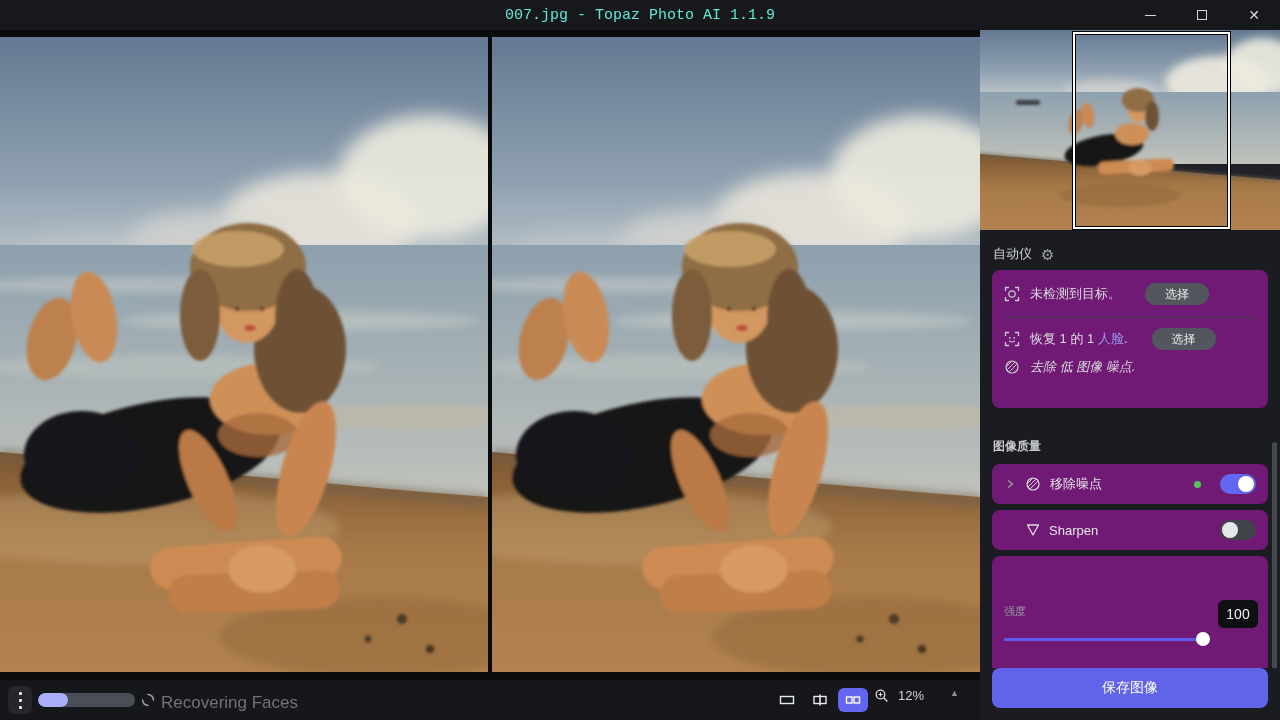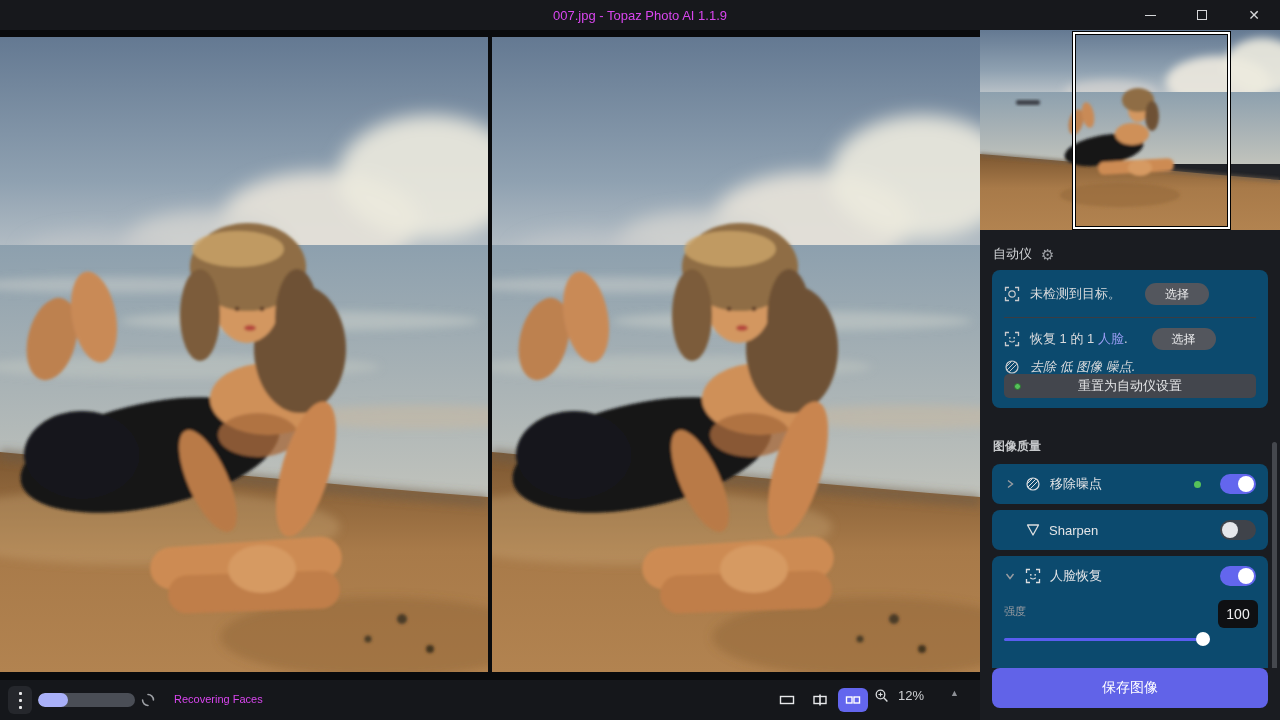--- a/index.html
+++ b/index.html
@@ -4,21 +4,21 @@
 <style>
   * { margin:0; padding:0; box-sizing:border-box; }
   html,body { width:1280px; height:720px; overflow:hidden; background:#0a0b0d;
     font-family:"Liberation Sans","DejaVu Sans",sans-serif; }
 
   
   .titlebar { position:absolute; left:0; top:0; width:1280px; height:30px;
     background:#17181c; display:flex; align-items:center; color:#d6d7d9; font-size:13px; z-index:30; }
   .menu { display:flex; align-items:center; gap:26px; padding-left:14px; }
   .menu-item { cursor:default; white-space:nowrap; }
-  .win-title { position:absolute; left:50%; transform:translateX(-50%); color:#d946ef; font-size:13px; }
+  .win-title { position:absolute; left:50%; transform:translateX(-50%); color:#5eead4; font-size:15px;font-family:Liberation Mono, monospace; }
   .win-controls { position:absolute; right:0; top:0; height:30px; display:flex; }
   .win-btn { width:52px; height:30px; display:flex; align-items:center; justify-content:center; color:#d6d7d9; }
   .glyph-min { width:11px; height:1px; background:#d6d7d9; }
   .glyph-max { width:10px; height:10px; border:1px solid #d6d7d9; }
   .glyph-close { font-size:14px; line-height:1; }
 
   
   .canvas { position:absolute; left:0; top:30px; width:980px; height:650px; background:#0a0b0d; }
   .pane { position:absolute; top:7px; width:488px; height:635px; overflow:hidden; }
   .pane svg { width:100%; height:100%; display:block; }
@@ -27,42 +27,42 @@
 
   
   .bottombar { position:absolute; left:0; top:680px; width:980px; height:40px; background:#15171b; z-index:25; }
   .kebab-btn { position:absolute; left:8px; top:6px; width:24px; height:28px; background:#25272c;
     border-radius:6px; display:flex; flex-direction:column; align-items:center; justify-content:center; gap:4px; }
   .kebab-btn i { width:3px; height:3px; background:#e8e9ea; border-radius:1px; }
   .progress-track { position:absolute; left:38px; top:13px; width:97px; height:14px;
     background:#4a4e56; border-radius:7px; overflow:hidden; }
   .progress-fill { height:100%; background:#a9b0f8; border-radius:7px; }
   .spinner { position:absolute; left:141px; top:13px; width:14px; height:14px; }
-  .status-text { position:absolute; left:174px; top:13px; color:#d946ef; font-size:11px; }
+  .status-text { position:absolute; left:161px; top:13px; color:#737373; font-size:17px; }
   .view-group { position:absolute; left:772px; top:8px; display:flex; gap:3px; }
   .view-btn { width:30px; height:24px; border-radius:6px; display:flex; align-items:center; justify-content:center; }
   .view-btn.selected { background:#6366ee; }
   .zoom-group { position:absolute; left:874px; top:8px; display:flex; align-items:flex-start; gap:8px; height:24px; }
   .zoom-level { color:#cfd1d4; font-size:13px; }
   .zoom-arrow { color:#8d9096; font-size:9px; margin-left:18px; }
 
   
   .right-panel { position:absolute; left:980px; top:30px; width:300px; height:690px;
     background:#1a1c21; color:#d6d8da; z-index:28; }
   .thumb-nav { position:absolute; left:0; top:0; width:300px; height:200px; overflow:hidden; background:#202227; }
   .thumb-nav svg { width:100%; height:100%; display:block; }
   .thumb-viewport { position:absolute; left:93px; top:2px; width:157px; height:197px;
     border:2px solid #fff; box-shadow:0 0 0 1px #000, inset 0 0 0 1px #000; }
 
   .settings { position:absolute; left:0; top:200px; width:300px; height:438px; overflow:hidden; }
   .ap-header { position:absolute; left:13px; top:15px; display:flex; align-items:center; gap:9px;
     font-size:13px; color:#cfd1d4; }
   .gear { color:#9fa2a7; font-size:15px; line-height:1; }
 
-  .card { position:absolute; left:12px; width:276px; background:#0c4a6e; border-radius:8px; }
+  .card { position:absolute; left:12px; width:276px; background:#701a75; border-radius:8px; }
   .ap-card { top:40px; height:138px; padding:0 12px; }
   .ap-row { display:flex; align-items:center; gap:10px; font-size:13px; color:#d9dadc; }
   .ap-row .icon16 { flex:0 0 16px; }
   .row1 { margin-top:13px; }
   .divider { height:1px; background:#3a3d43; margin:12px 0 0 0; }
   .row2 { margin-top:10px; }
   .row3 { margin-top:8px;font-style:italic; }
   .link-purple { color:#9b9ef5; }
   .select-btn { margin-left:14px; background:#53565d; color:#ececee; font-size:12px;
     border:none; border-radius:11px; padding:3px 20px; line-height:16px; }
@@ -322,24 +322,20 @@
         <svg class="icon16" viewBox="0 0 16 16">
           <circle cx="8" cy="8" r="6" fill="none" stroke="#c9cbce" stroke-width="1.2"></circle>
           <g stroke="#c9cbce" stroke-width="1" clip-path="circle(5.4px at 8px 8px)">
             <line x1="2" y1="12" x2="12" y2="2"></line>
               <line x1="4" y1="14" x2="14" y2="4"></line>
               <line x1="0" y1="10" x2="10" y2="0"></line>
           </g>
         </svg>
         <span>去除 低 图像 噪点.</span>
       </div>
-      <button class="reset-btn">
-        <span class="reset-dot"></span>
-        <span>重置为自动仪设置</span>
-      </button>
     </div>
 
     <div class="section-label">图像质量</div>
 
     <div class="card tool-card card-denoise">
       <svg class="icon12 chev" viewBox="0 0 12 12">
         <polyline points="4,2.5 8.5,6 4,9.5" fill="none" stroke="#9a9da2" stroke-width="1.4"></polyline>
       </svg>
       <svg class="icon16" viewBox="0 0 16 16">
         <circle cx="8" cy="8" r="6" fill="none" stroke="#dcdee0" stroke-width="1.2"></circle>
@@ -360,35 +356,20 @@
       <svg class="icon16" viewBox="0 0 16 16" style="margin-left:21px">
         <polygon points="2.5,3 13.5,3 8,13" fill="none" stroke="#dcdee0" stroke-width="1.3" stroke-linejoin="round"></polygon>
       </svg>
       <span class="tool-label">Sharpen</span>
       <div class="toggle">
           <div class="knob"></div>
         </div>
     </div>
 
     <div class="card card-face">
-      <div class="face-titlerow">
-        <svg class="icon12 chev" viewBox="0 0 12 12">
-          <polyline points="2.5,4 6,8.5 9.5,4" fill="none" stroke="#9a9da2" stroke-width="1.4"></polyline>
-        </svg>
-        <svg class="icon16" viewBox="0 0 16 16">
-          <path d="M1.5,5 V1.5 H5 M11,1.5 H14.5 V5 M14.5,11 V14.5 H11 M5,14.5 H1.5 V11" fill="none" stroke="#dcdee0" stroke-width="1.3"></path>
-          <circle cx="5.8" cy="6.8" r="0.9" fill="#dcdee0"></circle>
-          <circle cx="10.2" cy="6.8" r="0.9" fill="#dcdee0"></circle>
-          <path d="M5.5,10 Q8,12 10.5,10" fill="none" stroke="#dcdee0" stroke-width="1.1" stroke-linecap="round"></path>
-        </svg>
-        <span class="tool-label">人脸恢复</span>
-        <div class="toggle on">
-            <div class="knob"></div>
-          </div>
-      </div>
       <div class="strength-label">强度</div>
       <div class="strength-value">100</div>
       <div class="slider">
         <div class="slider-track"></div>
         <div class="slider-thumb" style="left:192px"></div>
       </div>
 
     </div>
 
     <div class="scrollbar"></div>

